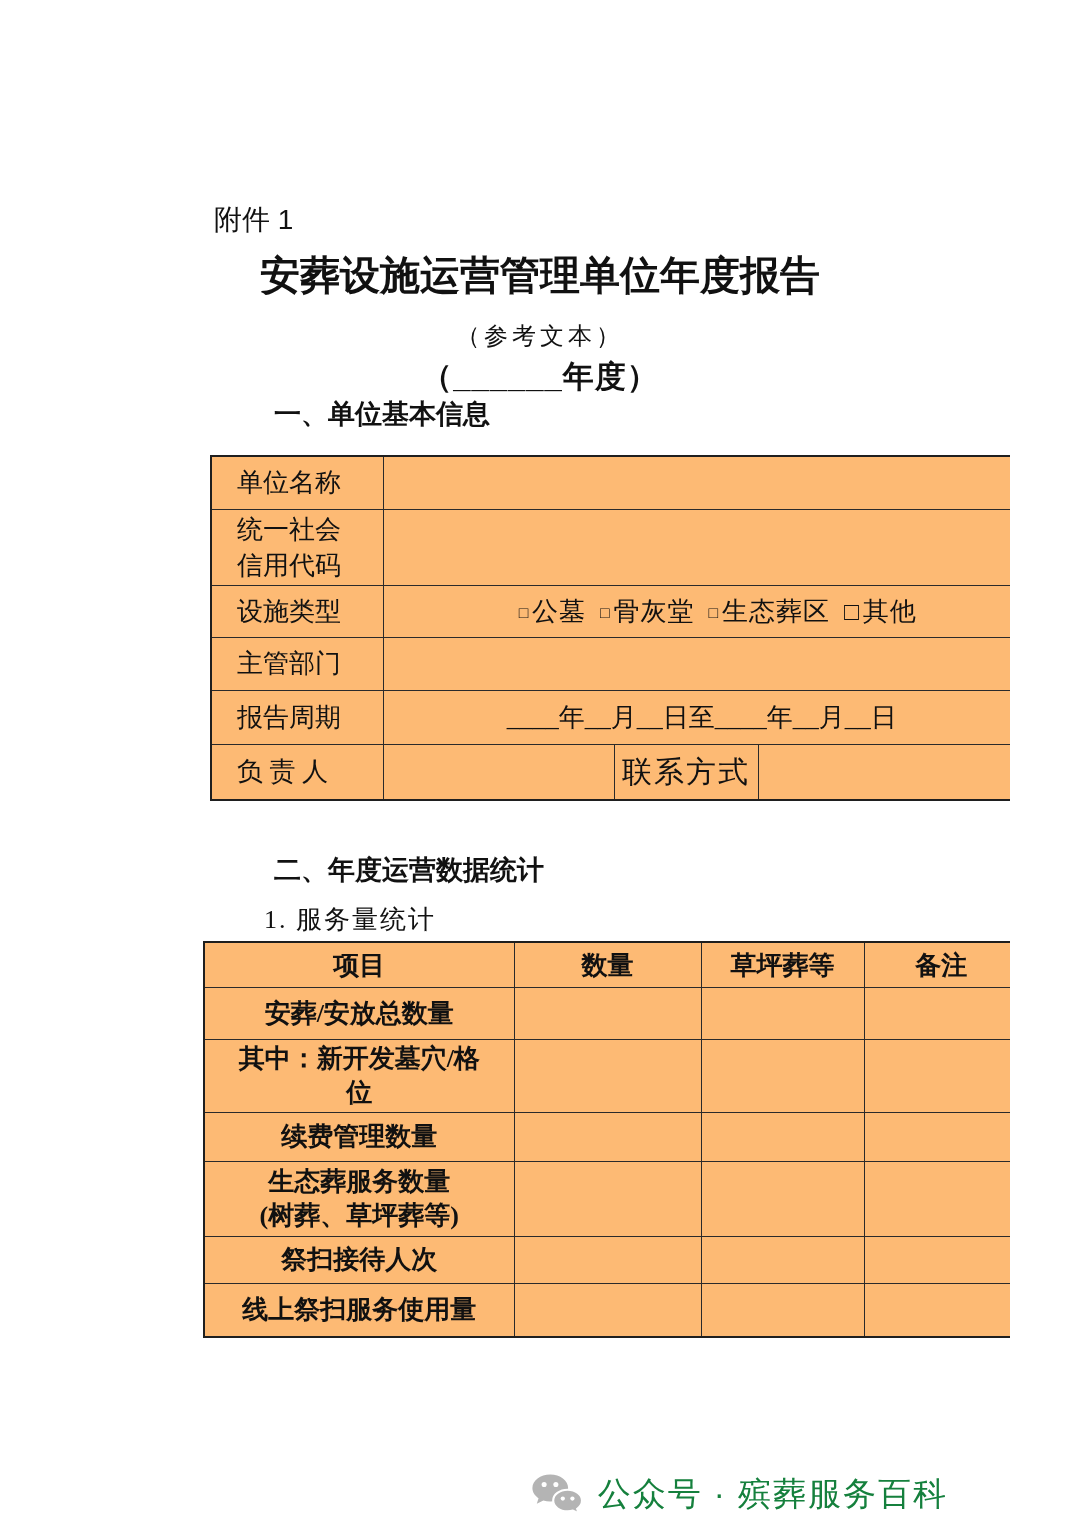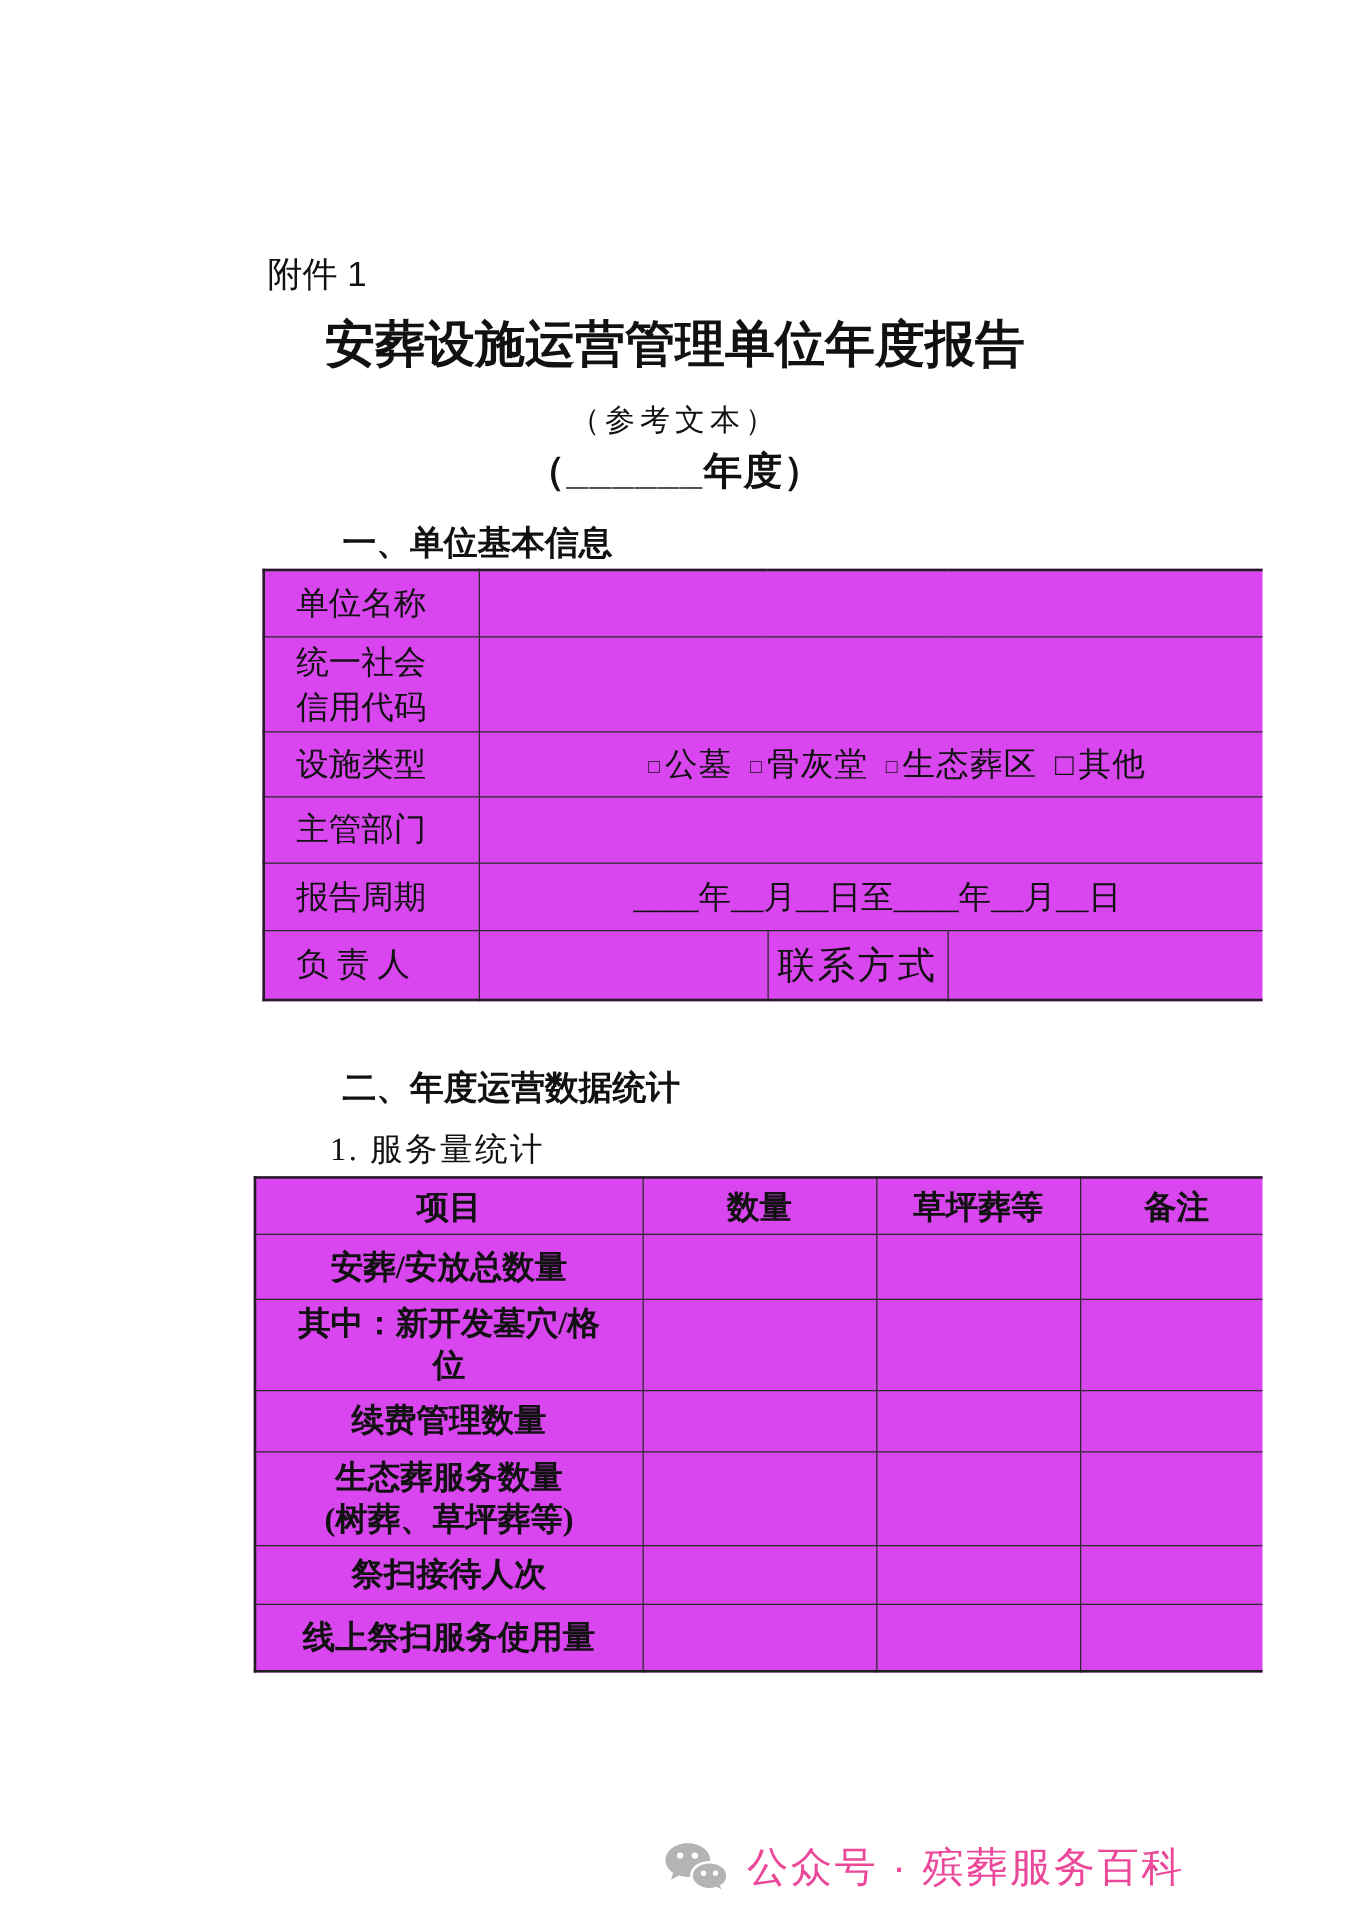--- a/index.html
+++ b/index.html
@@ -32,28 +32,28 @@
   }
   .year-line{
     top:356px;
     font-family:"Liberation Sans","DejaVu Sans",sans-serif;
     font-weight:700;font-size:31px;letter-spacing:1px;
   }
   .sec-heading{
     font-family:"Liberation Sans","DejaVu Sans",sans-serif;
     font-weight:700;font-size:27px;
   }
-  .s1-heading{left:204px;top:416px;}
+  .s1-heading{left:204px;top:396px;}
   .s2-heading{left:204px;top:852px;}
   .s2-sub{
     left:194px;top:902px;
     font-size:26px;letter-spacing:2px;
   }
 
-  table{border-collapse:collapse;table-layout:fixed;background:#d946ef;}
+  table{border-collapse:collapse;table-layout:fixed;background:#fdba74;}
   table.doc{border:2px solid #1f1f1f;}
   table.doc td,table.doc th{
     border:1.5px solid #2a2a2a;
     padding:0;
     vertical-align:middle;
     font-size:26px;
     overflow:hidden;
   }
   .t1{left:140px;top:455px;width:810px;}
   .t1 td.lbl{
@@ -94,21 +94,21 @@
 
   .page-number{
     top:1356px;
     font-size:22px;letter-spacing:1px;
   }
   .watermark{
     top:1472px;right:62px;
     display:flex;align-items:center;gap:13px;
     font-family:"Liberation Sans","DejaVu Sans",sans-serif;
     font-size:33px;font-weight:400;
-    color:#ec4899;letter-spacing:2px;
+    color:#15803d;letter-spacing:2px;
   }
   .wechat-icon{width:54px;height:44px;flex:0 0 auto;}
 </style>
 </head>
 <body>
 
 <div class="page">
 
   <div class="abs attachment">附件 1</div>
 

